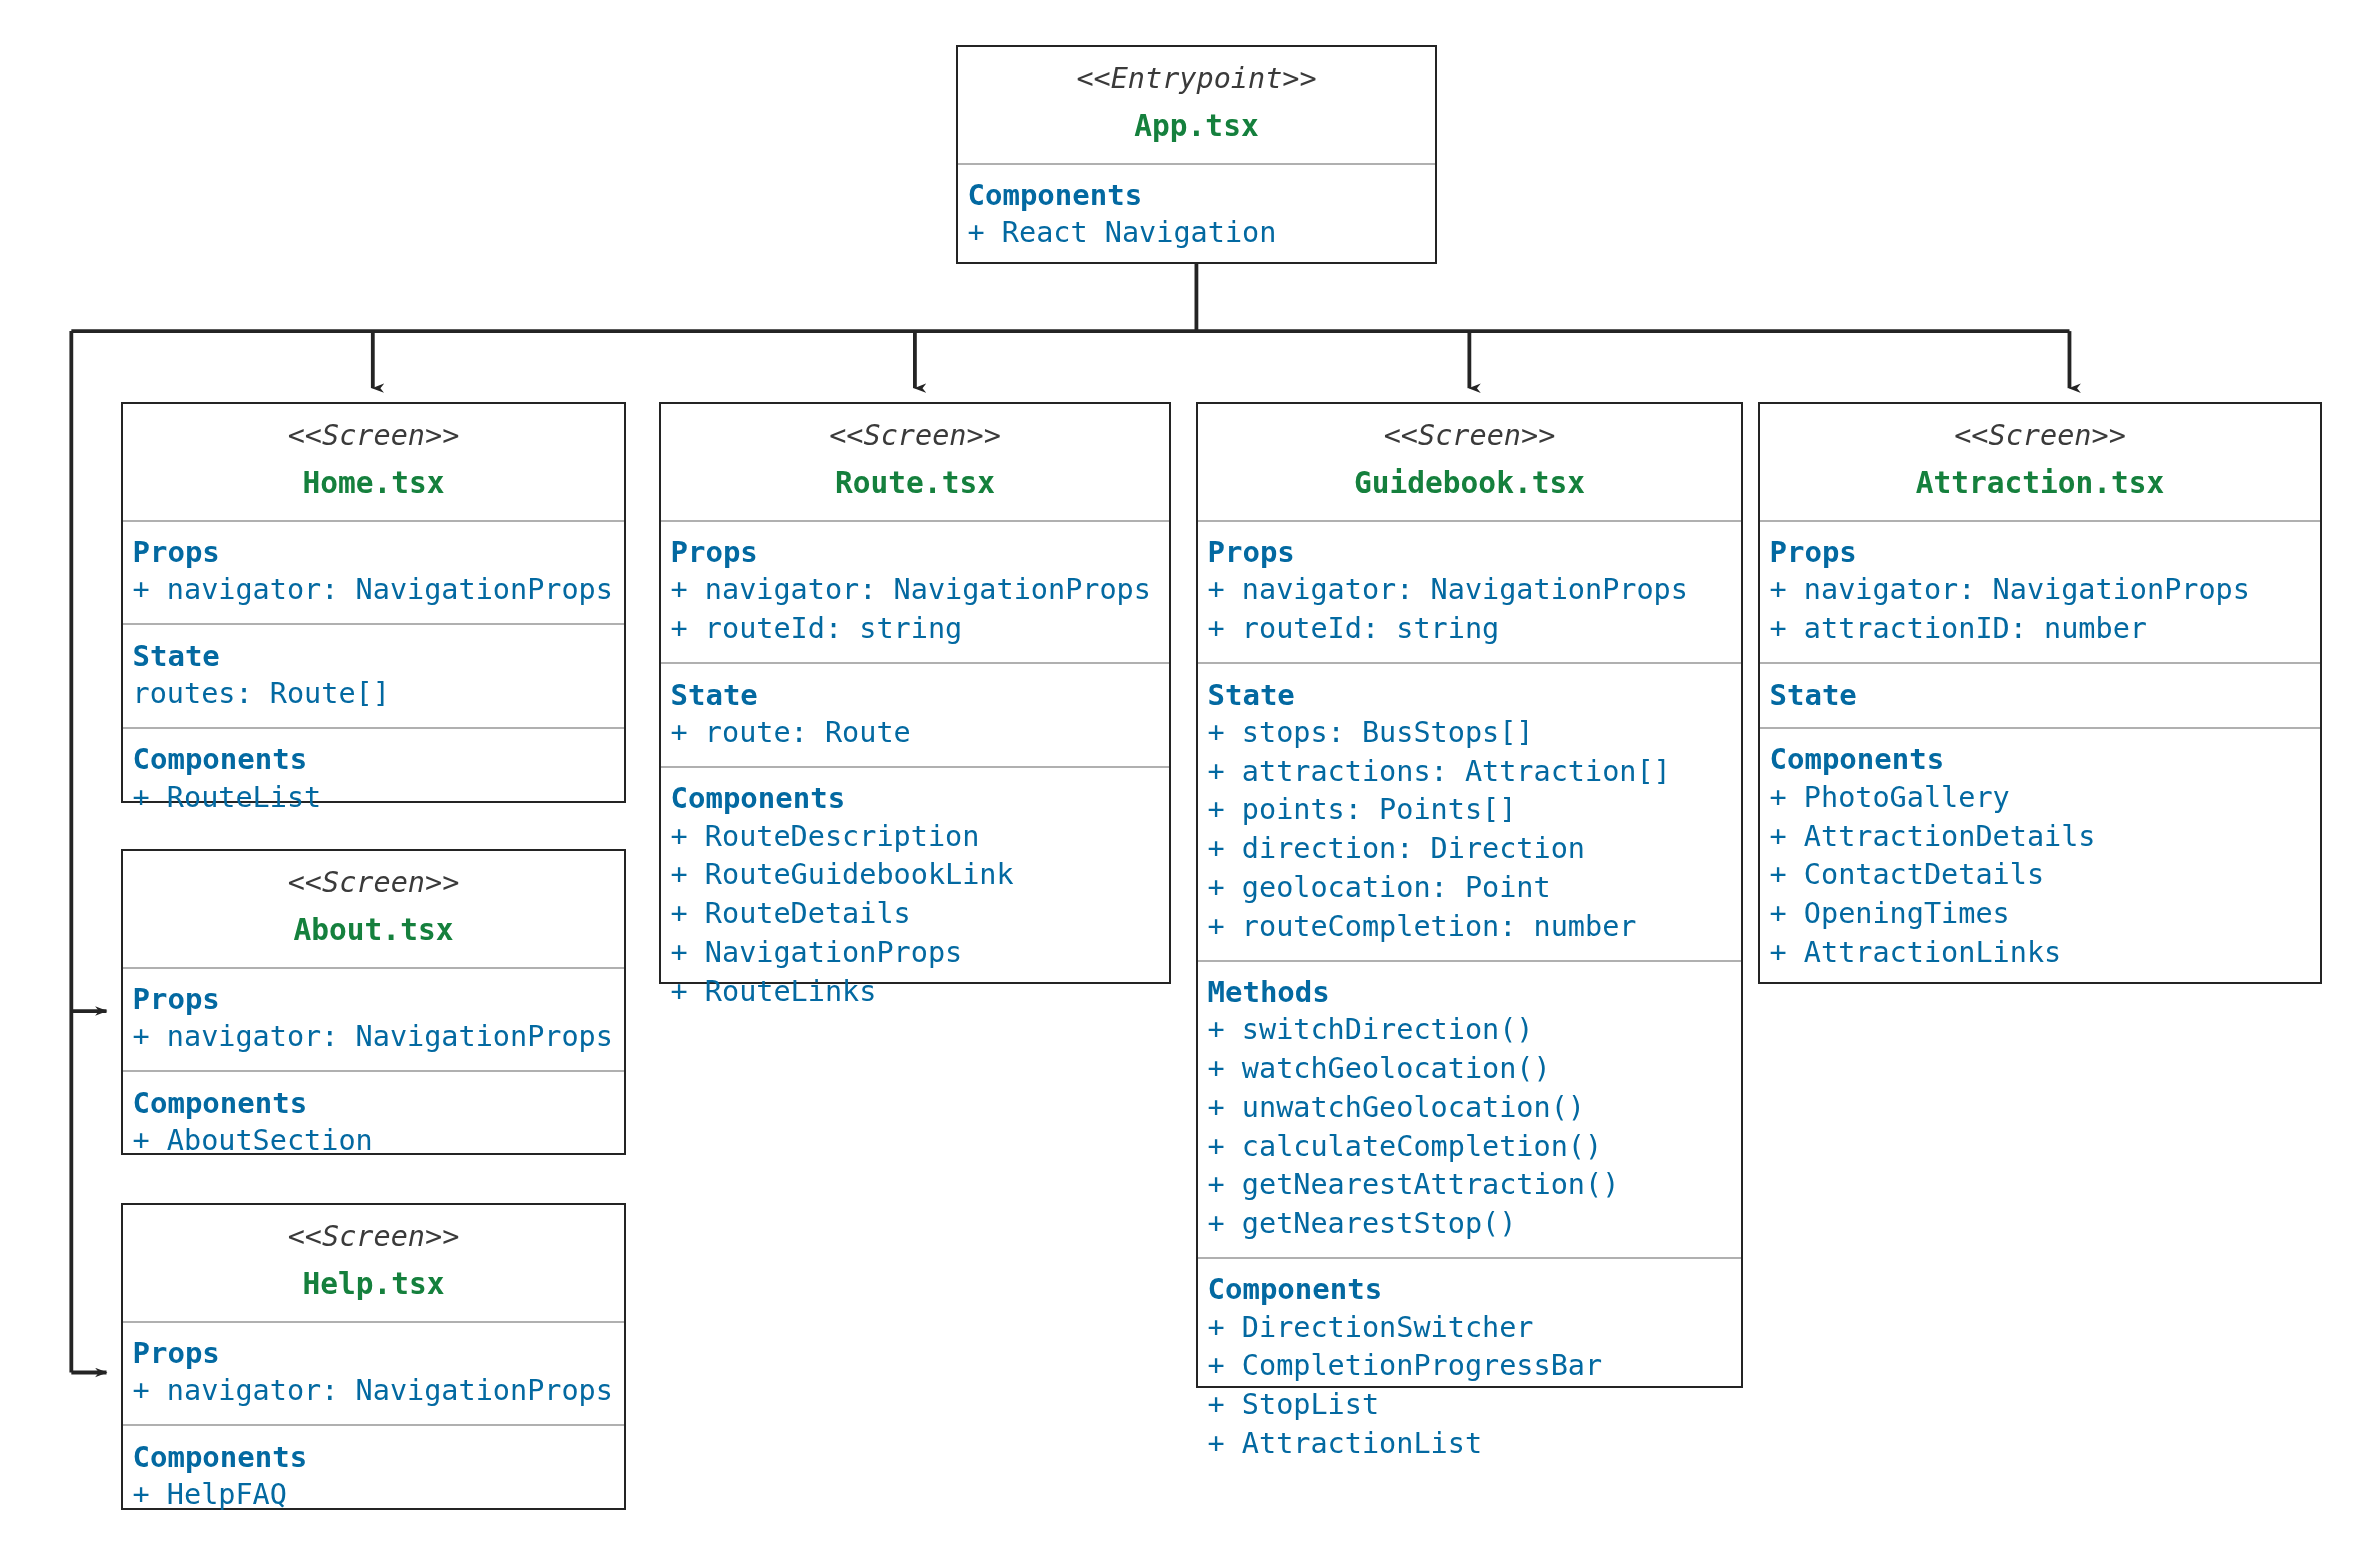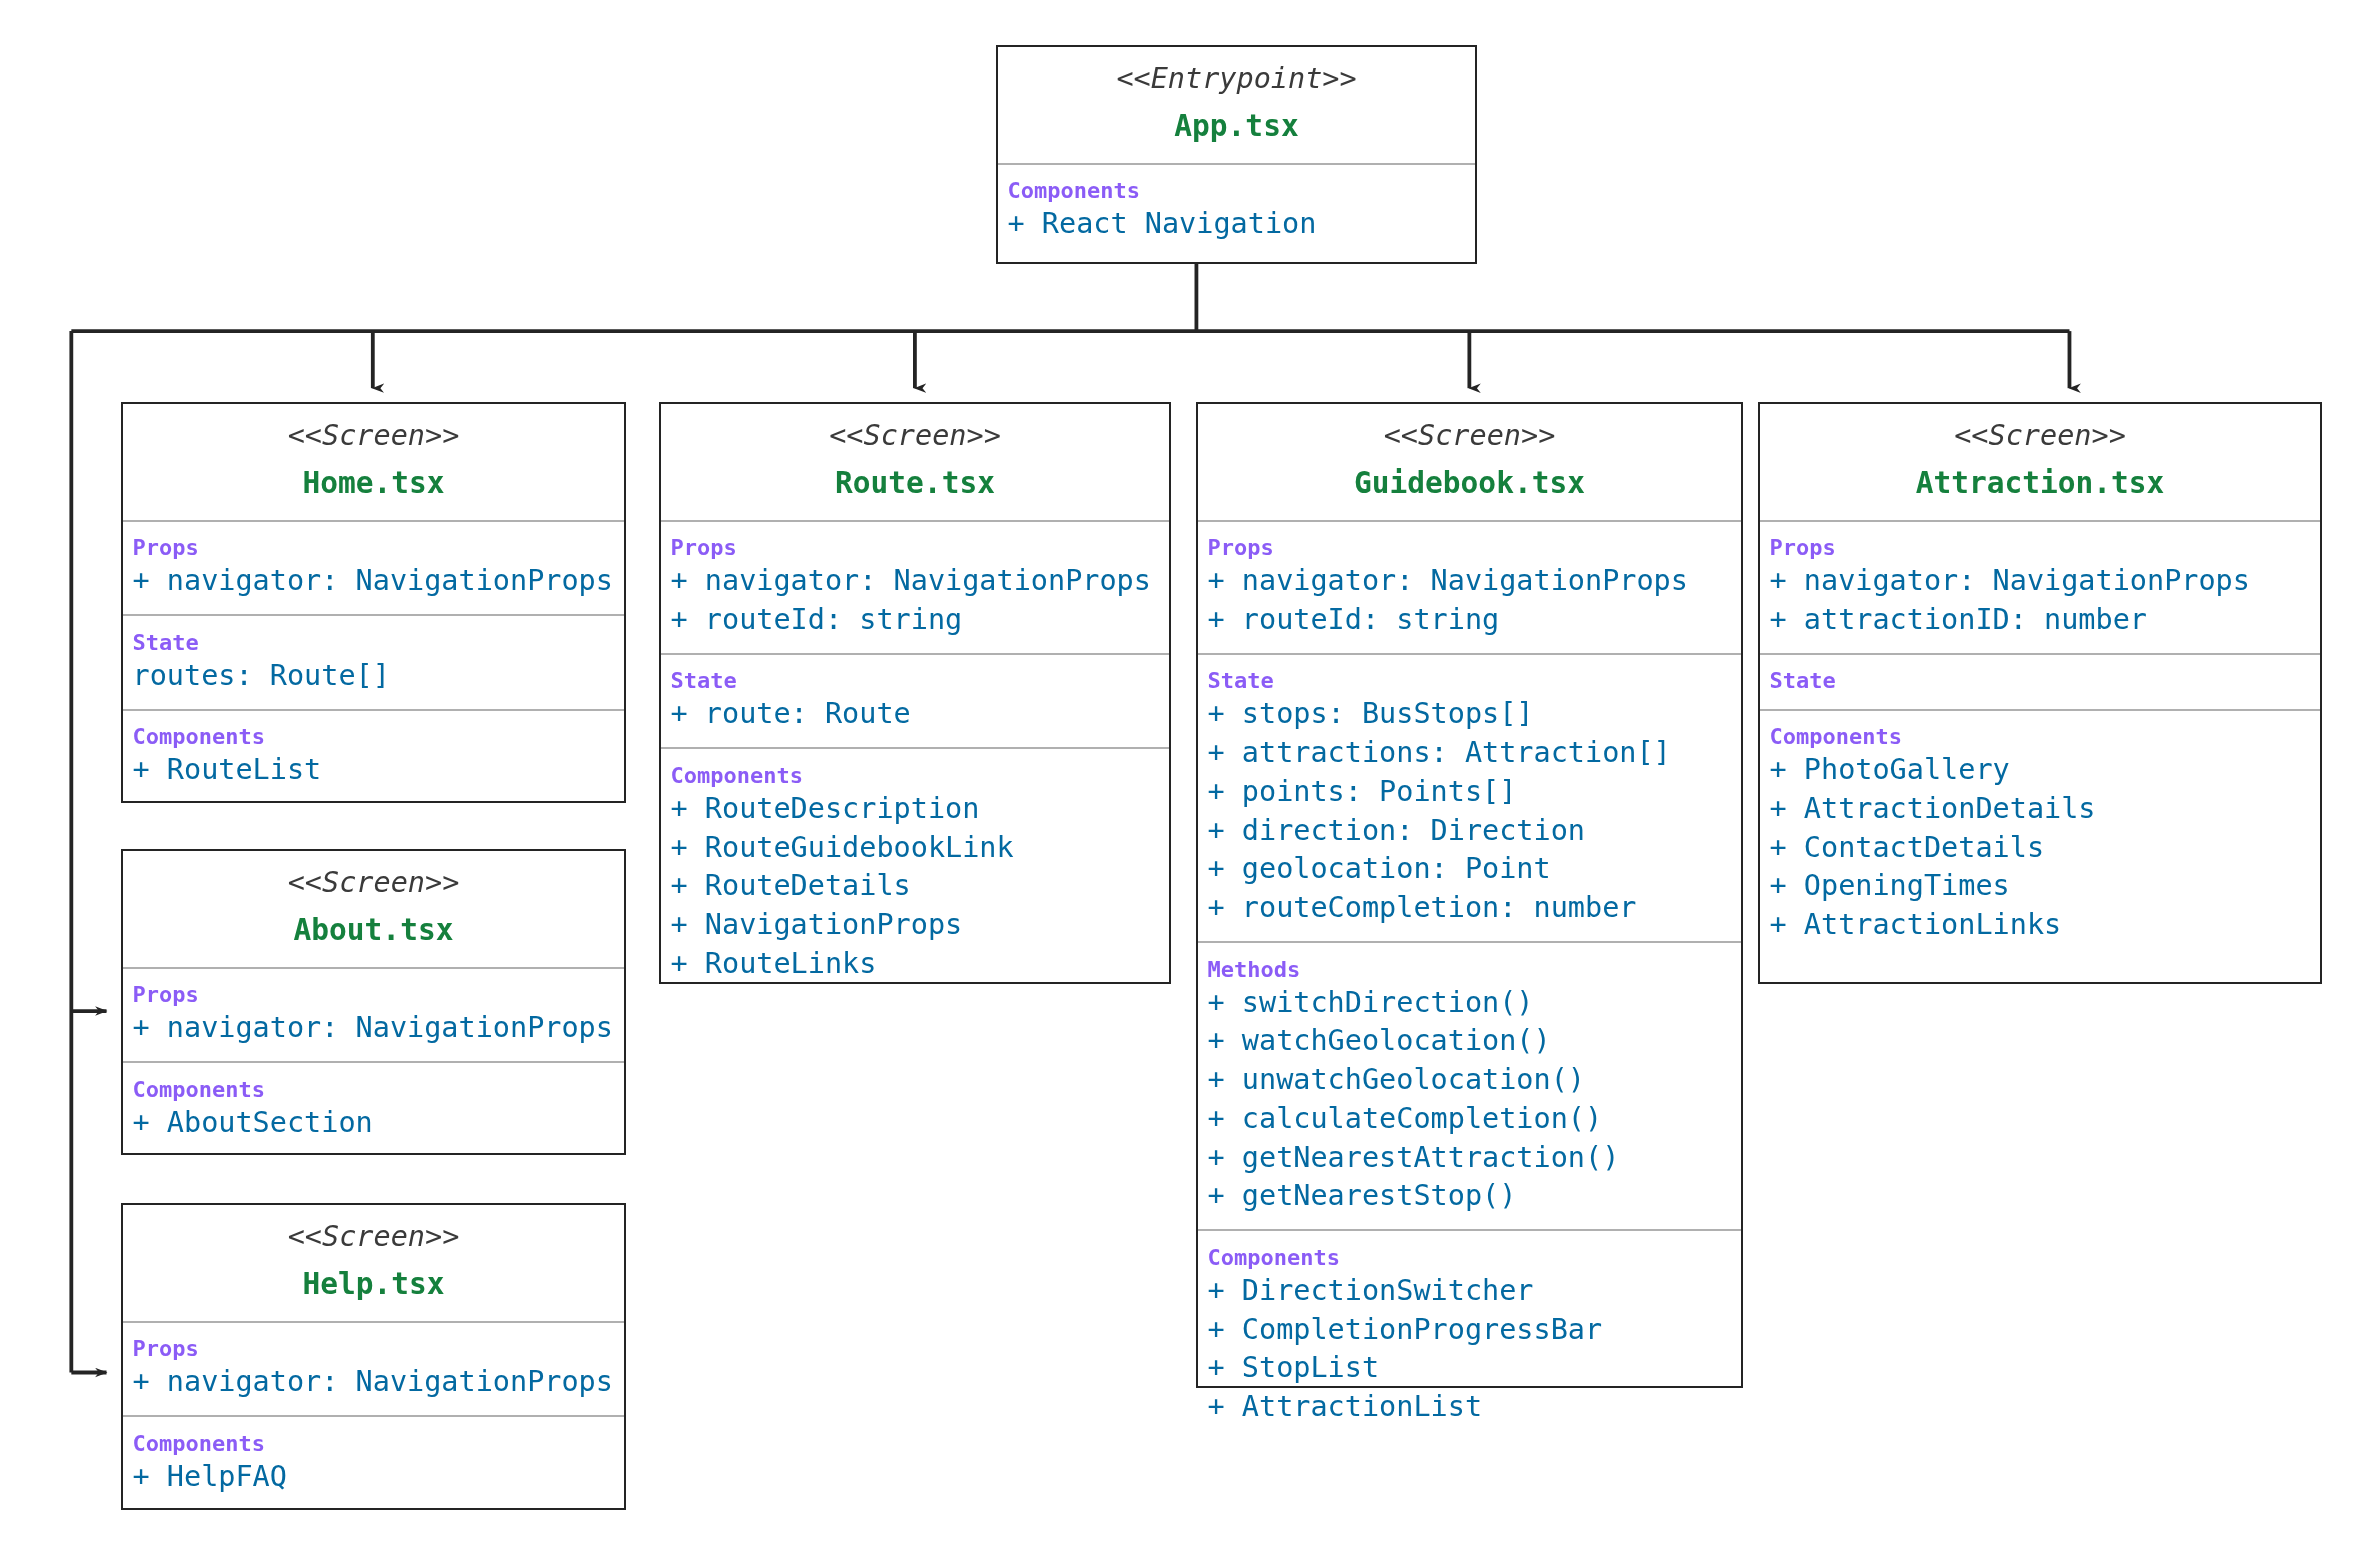--- a/index.html
+++ b/index.html
@@ -61,35 +61,35 @@
   }
 
   .uml-section {
     box-sizing: border-box;
     border-top: 2.9px solid #b0b0b0;
     padding: 11.4px 9.5px 13.3px 9.5px;
     flex: 0 0 auto;
   }
   .uml-section-title {
     font-weight: bold;
-    font-size: 22px;
-    color: #8b5cf6;
+    font-size: 29px;
+    color: #0369a1;
     line-height: 1.32;
     white-space: nowrap;
   }
   .uml-member {
     font-size: 28.5px;
     color: #0369a1;
     line-height: 1.36;
     white-space: nowrap;
   }
   .uml-spacer { flex: 1 1 auto; }
 
   
-  #box-app        { left: 996px; top: 45px;   width: 481px;  height: 219px; }
+  #box-app        { left: 956px; top: 45px;   width: 481px;  height: 219px; }
   #box-home       { left: 121px;  top: 402px;  width: 505px;  height: 401px; }
   #box-about      { left: 121px;  top: 849px;  width: 505px;  height: 306px; }
   #box-help       { left: 121px;  top: 1203px; width: 505px;  height: 307px; }
   #box-route      { left: 659px;  top: 402px;  width: 512px;  height: 582px; }
   #box-guidebook  { left: 1196px; top: 402px;  width: 547px;  height: 986px; }
   #box-attraction { left: 1758px; top: 402px;  width: 564px;  height: 582px; }
 </style>
 </head>
 <body>
 

